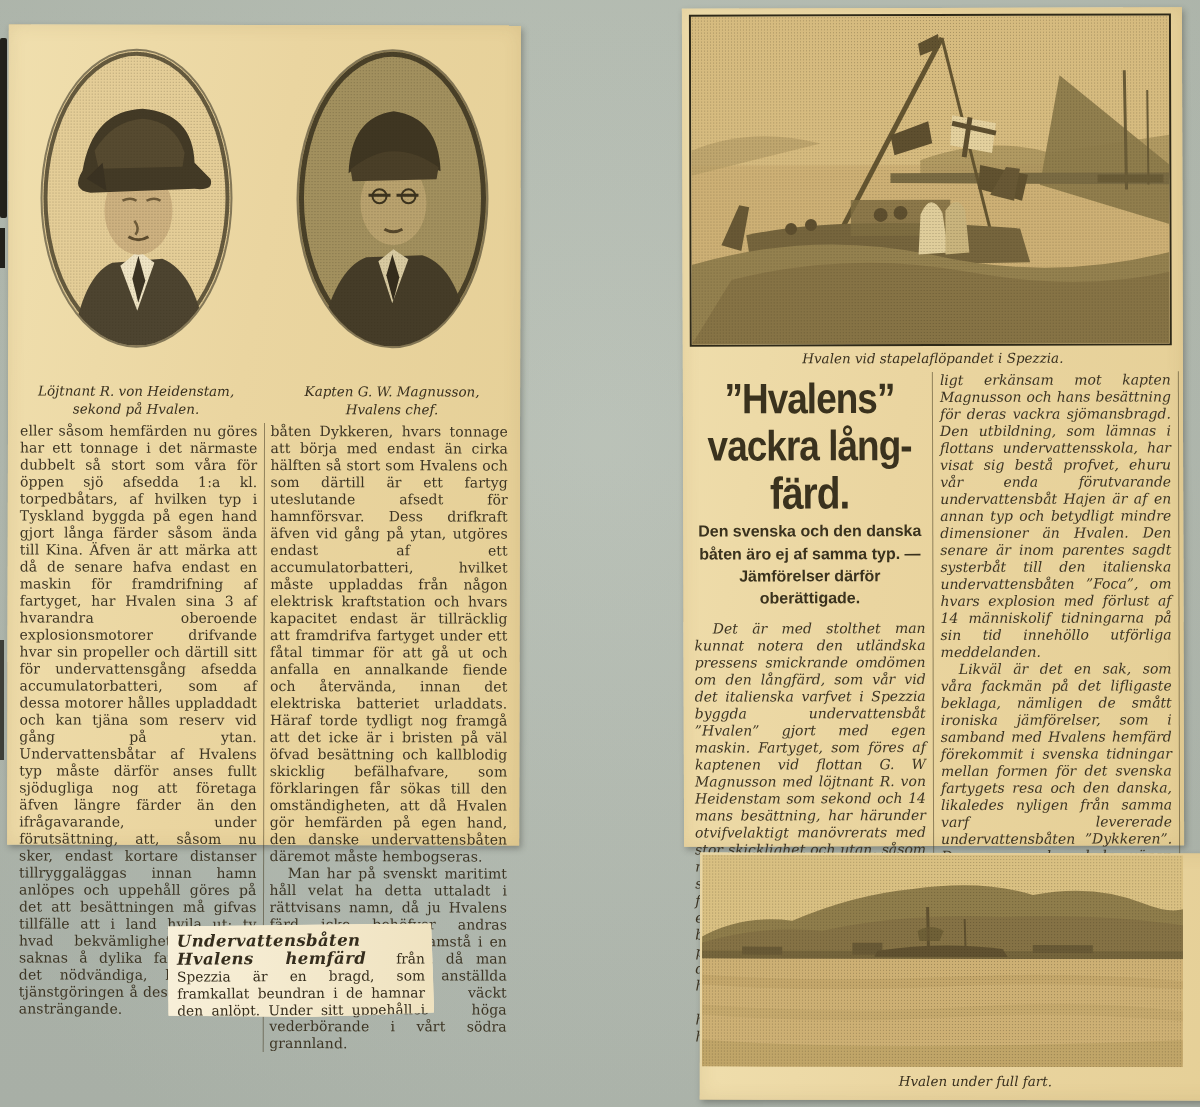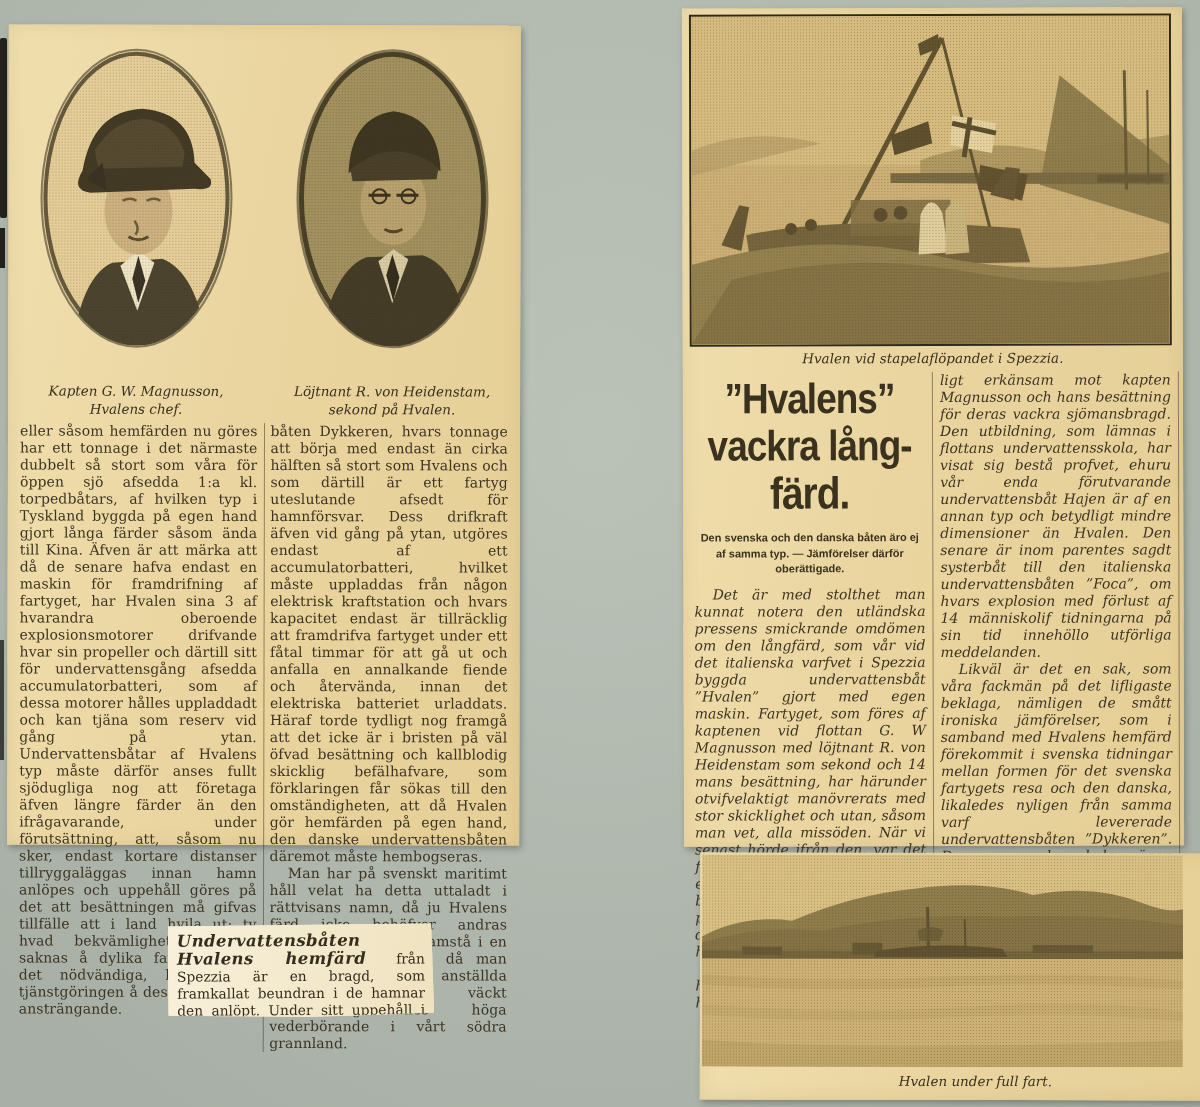--- a/index.html
+++ b/index.html
@@ -44,22 +44,22 @@
   #right-photo-caption{position:absolute;top:342px;left:0;width:100%;text-align:center;
         font-style:italic;font-size:13.5px;}
   .r-cols{position:absolute;top:364px;left:4px;width:492px;display:flex;}
   .rcol{width:246px;padding:0 7px;font-size:14px;line-height:17px;text-align:justify;color:#3c3423;box-sizing:border-box;}
   .rcol p{margin:0;font-style:italic;}
   .rcol p.indent{text-indent:1.3em;}
   .headline{font-family:"Liberation Sans",sans-serif;font-weight:bold;
         font-size:37px;line-height:1.1;text-align:center;color:#3a3category21e;color:#3a321e;
         transform:scaleY(1.15);transform-origin:top;letter-spacing:-1px;margin-top:4px;}
   .headline .l2{font-size:39px;}
-  .subhead{font-family:"Liberation Sans",sans-serif;font-weight:bold;font-size:11px;
-        line-height:1.4;text-align:center;margin:30px 2px 10px;color:#3a321e;}
+  .subhead{font-family:"Liberation Sans",sans-serif;font-weight:bold;font-size:16px;
+        line-height:1.4;text-align:center;margin:20px 2px 10px;color:#3a321e;}
   
   #small-clip{left:168px;top:924px;width:266px;height:93px;background:#f4ead0;
         background-image:linear-gradient(100deg,#f8f0da,#efe2bf);transform:rotate(-.3deg);
         padding:8px 9px 0;box-sizing:border-box;
         clip-path:polygon(0 2%,99% 0,100% 96%,55% 100%,0 98%);}
   #small-clip .txt{font-size:13.8px;line-height:17px;text-align:justify;color:#352d1d;}
   #small-clip .lead{font-weight:bold;font-style:italic;font-size:16.5px;letter-spacing:.4px;margin-top:45px;}
   
   #bottom-clip{left:700px;top:853px;width:551px;height:247px;transform:rotate(.1deg);}
   #bottom-photo{position:absolute;left:2px;top:2px;width:481px;height:212px;overflow:hidden;}
@@ -109,26 +109,26 @@
           <path d="M86 178 q9 5 18 0" stroke="#55462a" stroke-width="3" fill="none"></path>
           <path d="M50 122 Q52 66 95 60 Q140 66 142 120 Q120 108 95 108 Q68 108 50 122 Z" fill="#3f3622"></path>
           <path d="M52 118 Q75 100 95 100 Q118 100 140 116 L138 128 L54 130 Z" fill="#4a3f28"></path>
         </svg>
       </div>
     </div>
   </div>
 
   <div class="caption-row">
     <div class="caption-cell">
+      <div>Löjtnant R. von Heidenstam,</div>
+      <div>sekond på Hvalen.</div>
+    </div>
+    <div class="caption-cell">
       <div>Kapten G. W. Magnusson,</div>
       <div>Hvalens chef.</div>
-    </div>
-    <div class="caption-cell">
-      <div>Löjtnant R. von Heidenstam,</div>
-      <div>sekond på Hvalen.</div>
     </div>
   </div>
 
   <div class="body-cols">
     <div class="bcol rule-r">
       <p>eller såsom hemfärden nu göres har ett tonnage i det närmaste dubbelt så stort som våra för öppen sjö afsedda 1:a kl. torpedbåtars, af hvilken typ i Tyskland byggda på egen hand gjort långa färder såsom ända till Kina. Äfven är att märka att då de senare hafva endast en maskin för framdrifning af fartyget, har Hvalen sina 3 af hvarandra oberoende explosionsmotorer drifvande hvar sin propeller och därtill sitt för undervattensgång afsedda accumulatorbatteri, som af dessa motorer hålles uppladdadt och kan tjäna som reserv vid gång på ytan. Undervattensbåtar af Hvalens typ måste därför anses fullt sjödugliga nog att företaga äfven längre färder än den ifrågavarande, under förutsättning, att, såsom nu sker, endast kortare distanser tillryggaläggas innan hamn anlöpes och uppehåll göres på det att besättningen må gifvas tillfälle att i land hvila ut; ty hvad bekvämlighet beträffar saknas å dylika fartyg nästan det nödvändiga, hvilket gör tjänstgöringen å desamma högst ansträngande.</p>
     </div>
     <div class="bcol">
       <p>båten Dykkeren, hvars tonnage att börja med endast än cirka hälften så stort som Hvalens och som därtill är ett fartyg uteslutande afsedt för hamnförsvar. Dess drifkraft äfven vid gång på ytan, utgöres endast af ett accumulatorbatteri, hvilket måste uppladdas från någon elektrisk kraftstation och hvars kapacitet endast är tillräcklig att framdrifva fartyget under ett fåtal timmar för att gå ut och anfalla en annalkande fiende och återvända, innan det elektriska batteriet urladdats. Häraf torde tydligt nog framgå att det icke är i bristen på väl öfvad besättning och kallblodig skicklig befälhafvare, som förklaringen får sökas till den omständigheten, att då Hvalen gör hemfärden på egen hand, den danske undervattensbåten däremot måste hembogseras.</p>
       <p class="indent">Man har på svenskt maritimt håll velat ha detta uttaladt i rättvisans namn, då ju Hvalens färd icke behöfver andras förringande för att framstå i en hedrande dager, och då man erfarit att de anställda jämförelserna väckt misstämning hos höga vederbörande i vårt södra grannland.</p>

